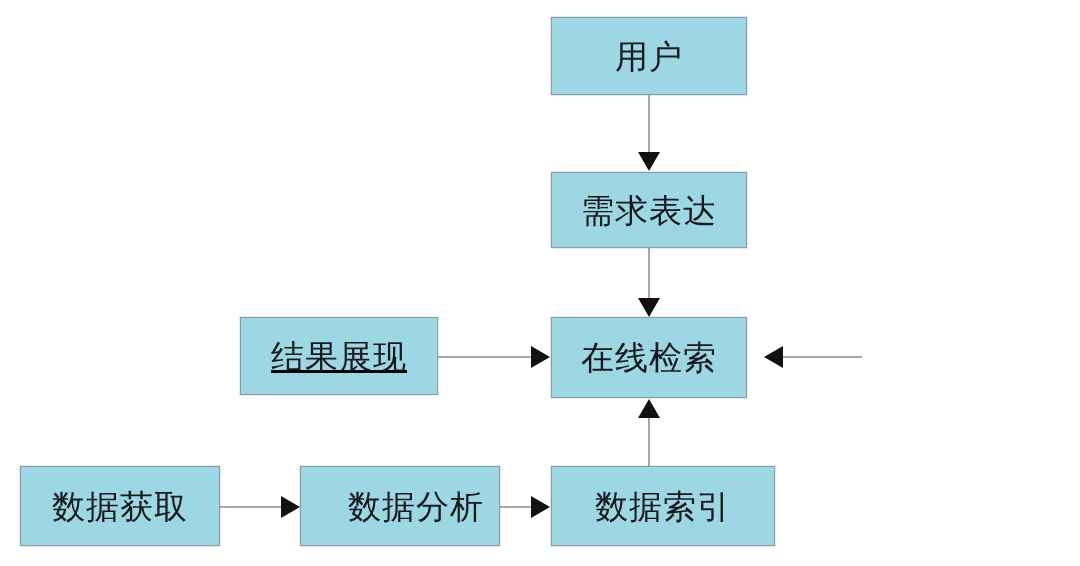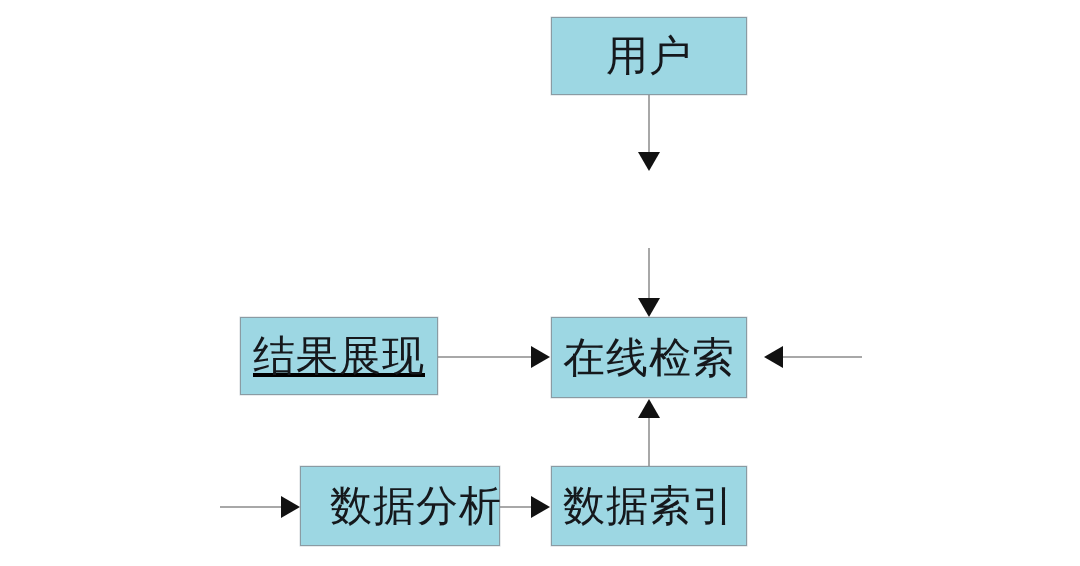--- a/index.html
+++ b/index.html
@@ -21,21 +21,21 @@
     position: absolute;
     box-sizing: border-box;
     display: flex;
     align-items: center;
     justify-content: center;
     background: #9DD7E3;
     border: 1px solid #8a9ba3;
     box-shadow: 0 0 0 0.5px rgba(120,140,150,0.35);
   }
   .node-label {
-    font-size: 42px;
+    font-size: 33px;
     line-height: 1;
     color: #15181c;
     letter-spacing: 1px;
     white-space: nowrap;
     font-weight: 400;
   }
   
   .edge-line {
     position: absolute;
     background: #a8a8a8;
@@ -92,32 +92,38 @@
   <div class="edge-line h" style="left:220px; top:506px; width:64px;"></div>
   <div class="arrow right" style="left:281px; top:496px;"></div>
 
   <div class="edge-line h" style="left:500px; top:506px; width:34px;"></div>
   <div class="arrow right" style="left:531px; top:496px;"></div>
 
   <div class="node" style="left:551px; top:17px; width:196px; height:78px;">
     <span class="node-label">用户</span>
   </div>
 
+  <div class="node" style="left:551px; top:172px; width:196px; height:76px;">
+    <span class="node-label">需求表达</span>
+  </div>
 
   <div class="node" style="left:551px; top:317px; width:196px; height:81px;">
     <span class="node-label">在线检索</span>
   </div>
 
   <div class="node" style="left:240px; top:317px; width:198px; height:78px;text-decoration:underline;">
     <span class="node-label">结果展现</span>
   </div>
 
 
+  <div class="node" style="left:20px; top:466px; width:200px; height:80px;">
+    <span class="node-label">数据获取</span>
+  </div>
 
   <div class="node" style="left:300px; top:466px; width:200px; height:80px;padding-left:32px;">
     <span class="node-label">数据分析</span>
   </div>
 
-  <div class="node" style="left:551px; top:466px; width:196px; height:80px;justify-content:center;">
+  <div class="node" style="left:551px; top:466px; width:224px; height:80px;justify-content:center;">
     <span class="node-label">数据索引</span>
   </div>
 
 </div>
 
 </body></html>

